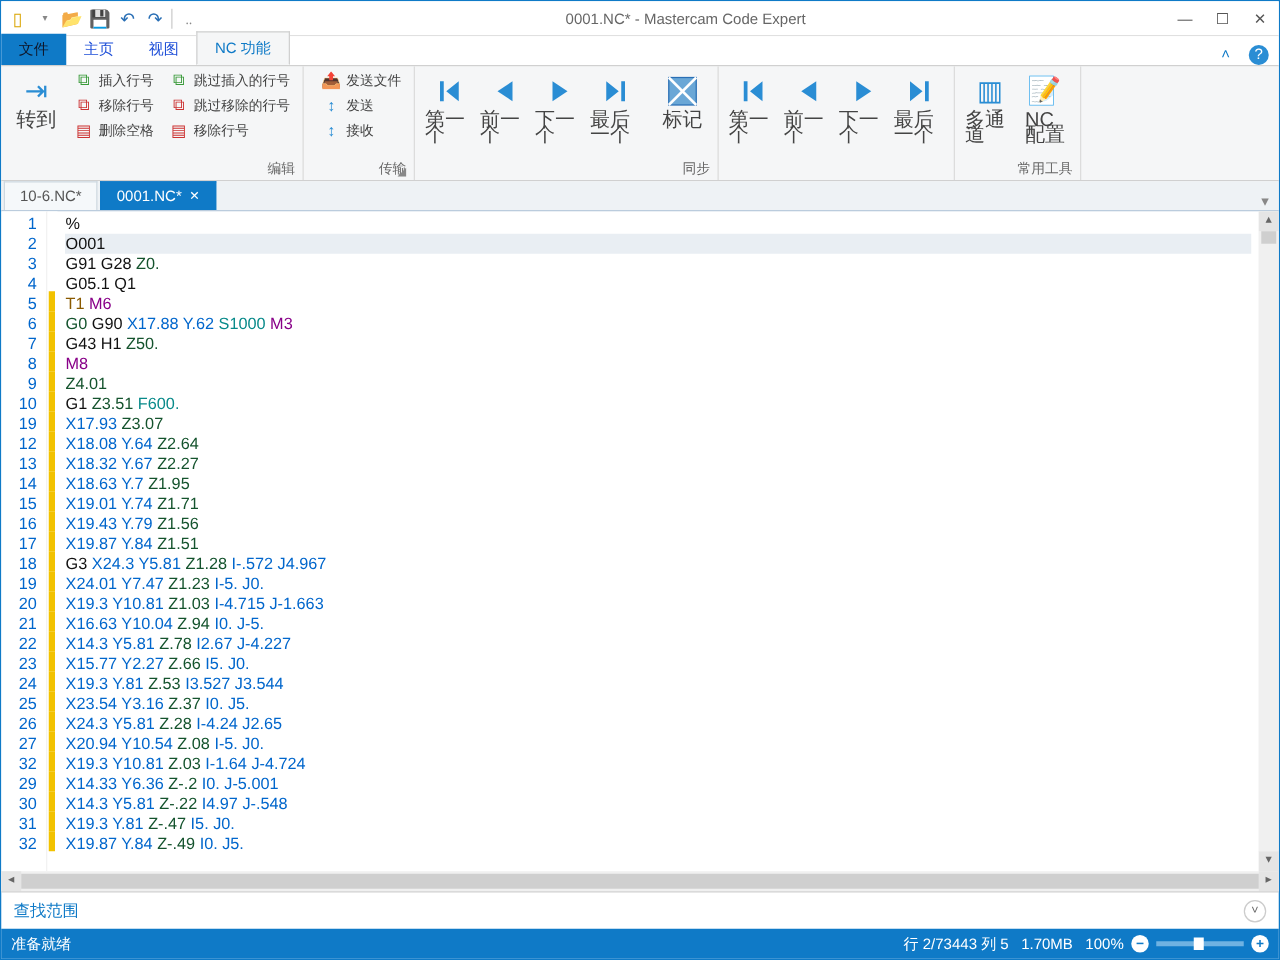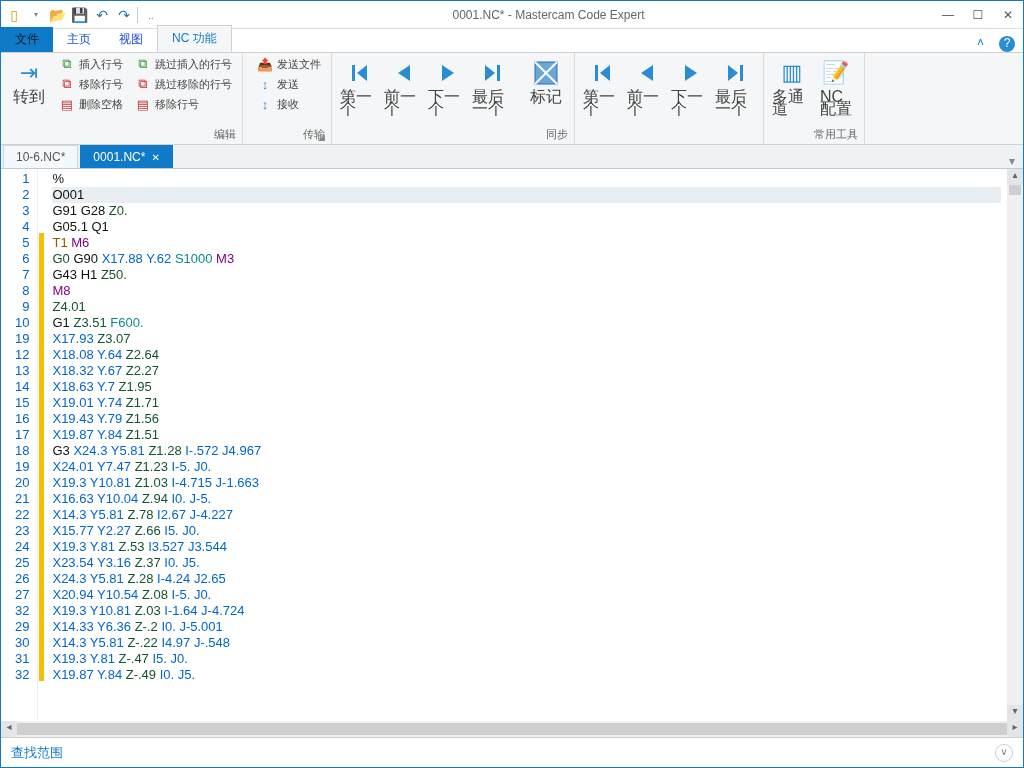--- a/index.html
+++ b/index.html
@@ -364,13 +364,27 @@
         </div>
       <div class="arr">▸</div>
     </div>
   </div>
 
   <div class="findbar">
     <span>查找范围</span>
     <span class="chev">˅</span>
   </div>
 
+  <div class="status">
+    <span>准备就绪</span>
+    <span class="spacer"></span>
+    <span>行 2/73443  列 5</span>
+    <span>1.70MB</span>
+    <span class="zoom">
+      <span>100%</span>
+      <span class="zbtn">−</span>
+      <span class="zslider">
+          <span class="zh"></span>
+        </span>
+      <span class="zbtn">+</span>
+    </span>
+  </div>
 </div>
 
 </body></html>

